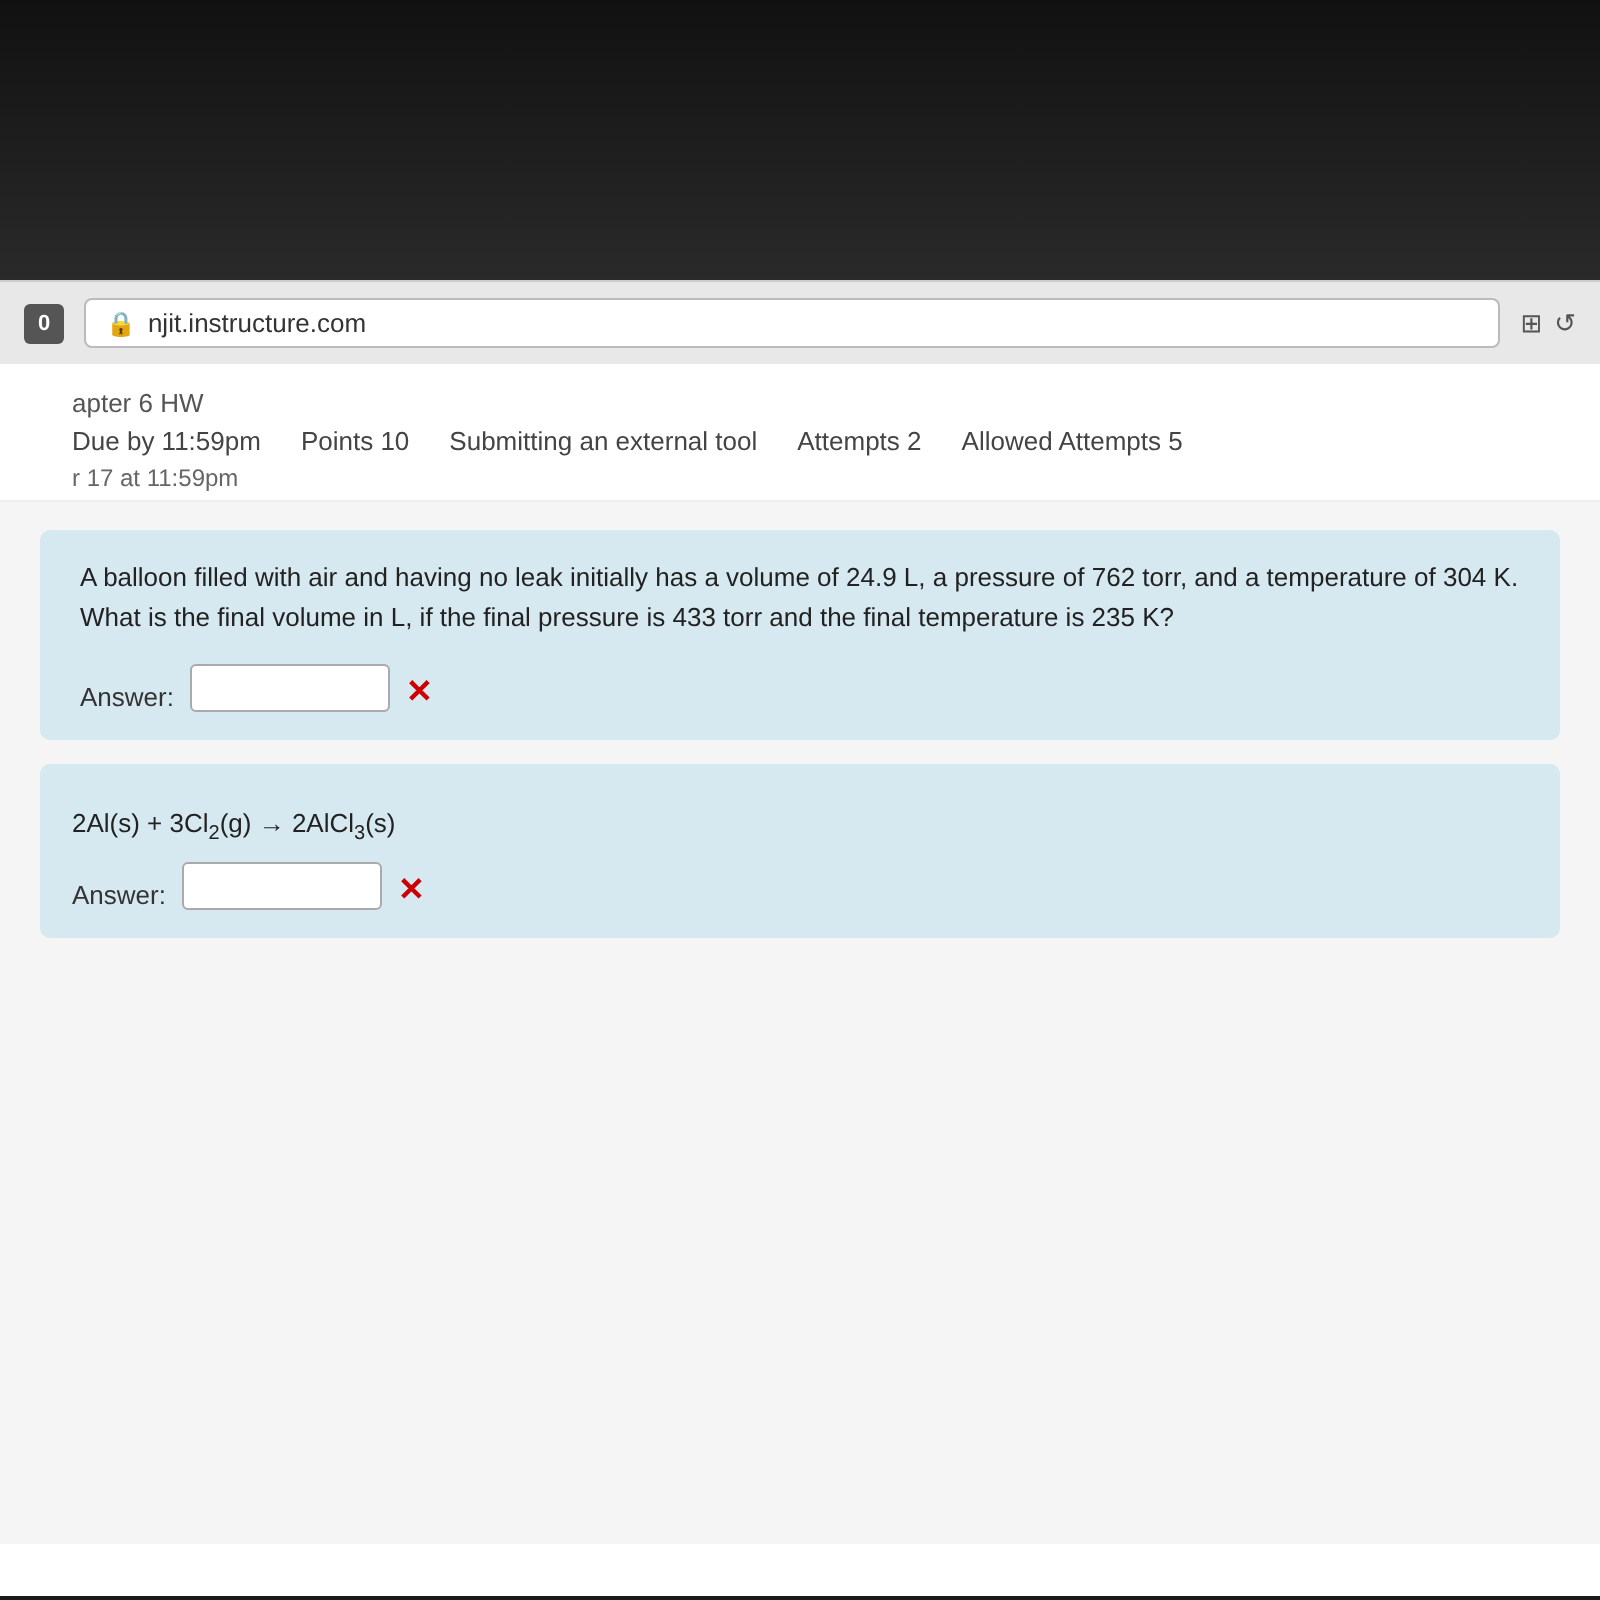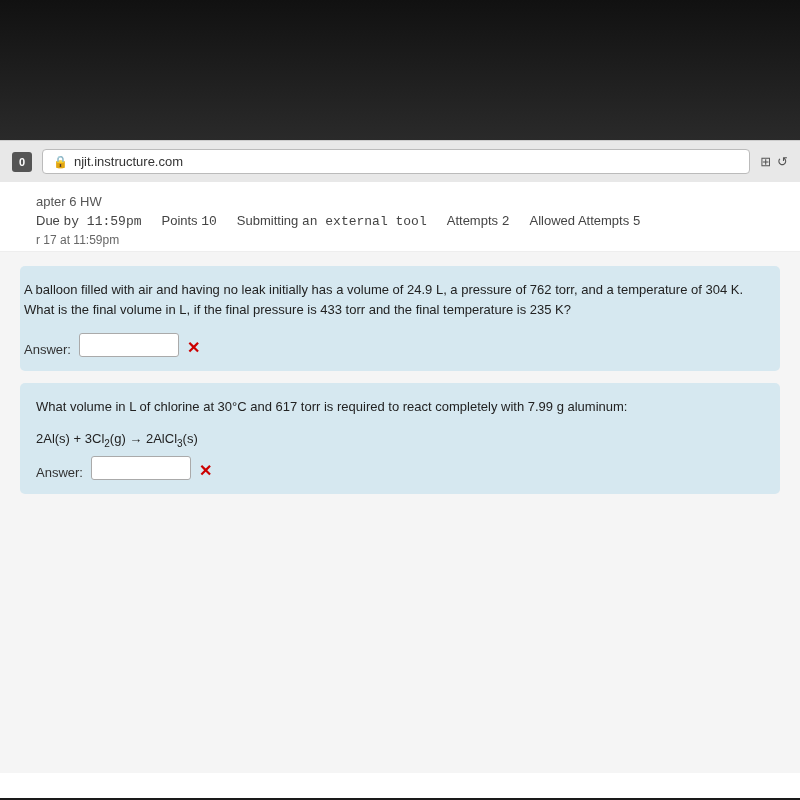--- a/index.html
+++ b/index.html
@@ -113,41 +113,40 @@
 
     .meta-label {
       font-weight: normal;
       color: #444;
       margin-top: 32px;
     }
 
     .meta-value {
       font-weight: normal;
       color: #444;
-      font-family: Liberation Mono, monospace;
     }
 
     .due-date-line {
       font-size: 12px;
       color: #666;
       margin-top: 2px;
     }
 
     
     .questions-container {
       padding: 14px 20px;
       background: #f5f5f5;
       height: calc(100% - 95px);
       overflow: hidden;
     }
 
     .question-card {
       background: #d6e8f0;
       border-radius: 5px;
-      padding: 14px 4px;
+      padding: 14px 20px;
       margin-bottom: 12px;
     }
 
     .question-text {
       font-size: 13px;
       color: #222;
       line-height: 1.5;
       margin-bottom: 14px;
     }
 
@@ -254,23 +253,20 @@
         What is the final volume in L, if the final pressure is 433 torr and the final temperature is 235 K?
       </div>
       <div class="answer-row">
         <span class="answer-label">Answer:</span>
         <input class="answer-input" type="text" value="" style="">
         <span class="x-mark">✕</span>
       </div>
     </div>
 
     <div class="question-card2">
-      <div class="question-text">
-        What volume in L of chlorine at 30°C and 617 torr is required to react completely with 7.99 g aluminum:
-      </div>
       <div class="reaction-text">
         2Al(s) + 3Cl<sub>2</sub>(g) → 2AlCl<sub>3</sub>(s)
       </div>
       <div class="answer-row">
         <span class="answer-label">Answer:</span>
         <input class="answer-input" type="text" value="" style="">
         <span class="x-mark">✕</span>
       </div>
     </div>
 

